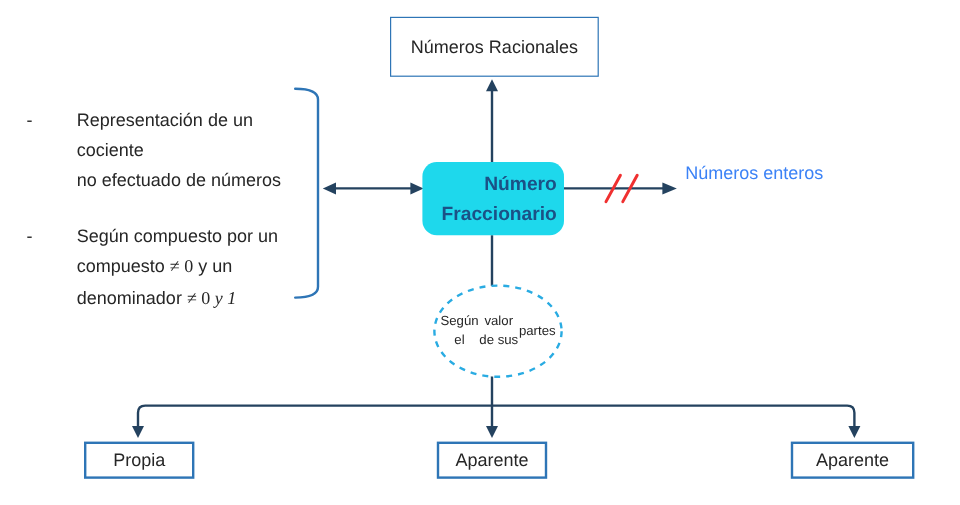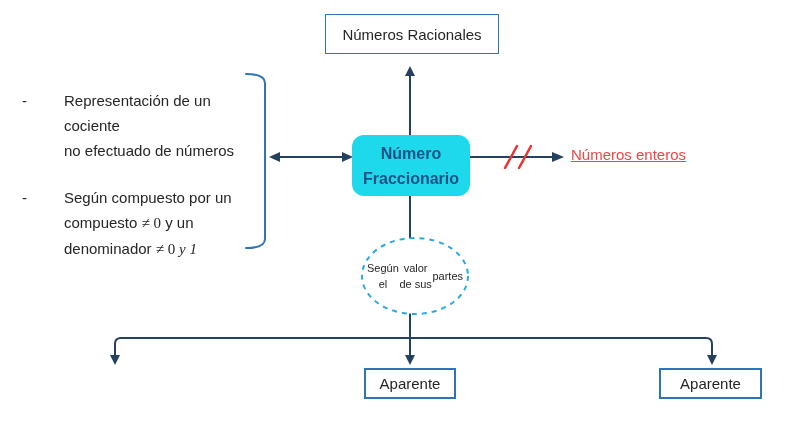--- a/index.html
+++ b/index.html
@@ -10,31 +10,31 @@
   #connector-layer{position:absolute;left:0;top:0;width:800px;height:421px;}
   .box{
     position:absolute;background:#fff;border:1.5px solid #2E75B6;
     display:flex;align-items:center;justify-content:center;
     font-size:15px;color:#262626;text-align:center;box-sizing:border-box;
   }
   .box.bottom{border-width:2px;font-size:15px;}
   #center-box{
     position:absolute;left:352px;top:135px;width:118px;height:61px;
     background:#1ED8EC;border-radius:12px;display:flex;align-items:center;justify-content:center;
-    text-align:center;font-weight:bold;font-size:16px;line-height:25px;color:#1B5186;
+    text-align:right;font-weight:bold;font-size:16px;line-height:25px;color:#1B5186;
     padding:0 6px;box-sizing:border-box;
   }
   #notes{position:absolute;left:22px;top:88px;width:240px;font-size:15px;line-height:25px;}
   .note-item{display:flex;}
   .note-item + .note-item{margin-top:22px;}
   .note-dash{width:23px;flex:0 0 23px;}
   .note-lines{flex:1;margin-left:19px;}
   .math{font-family:"Liberation Serif", serif;}
   .math-italic{font-family:"Liberation Serif", serif;font-style:italic;}
-  #right-label{position:absolute;left:571px;top:146px;font-size:15px;color:#ef4444;white-space:nowrap;text-decoration:underline;}
+  #right-label{position:absolute;left:571px;top:136px;font-size:15px;color:#3b82f6;white-space:nowrap;}
   #ellipse-text{
     position:absolute;left:367px;top:247px;width:96px;height:58px;
     display:flex;flex-direction:row;align-items:center;justify-content:center;
     font-size:11px;line-height:16px;text-align:center;color:#262626;
   }
 </style>
 </head>
 <body>
 
 <div id="canvas">
@@ -70,21 +70,21 @@
     </g>
 
     <g>
       <path d="M 115 356 L 115 344 Q 115 338 121 338 L 706 338 Q 712 338 712 344 L 712 356" fill="none" stroke="#24425F" stroke-width="2"></path>
       <polygon points="115,365 110,355 120,355" fill="#24425F"></polygon>
       <polygon points="410,365 405,355 415,355" fill="#24425F"></polygon>
       <polygon points="712,365 707,355 717,355" fill="#24425F"></polygon>
     </g>
   </svg>
 
-  <div class="box" style="left:325px;top:14px;width:174px;height:40px;align-items:center;">
+  <div class="box" style="left:325px;top:14px;width:174px;height:50px;align-items:center;">
     <span>Números Racionales</span>
   </div>
 
   <div id="center-box">
     <span>Número Fraccionario</span>
   </div>
 
   <div id="notes">
     <div class="note-item">
       <span class="note-dash">-</span>
@@ -104,20 +104,23 @@
   </div>
 
   <div id="right-label">Números enteros</div>
 
   <div id="ellipse-text">
     <span>Según el</span>
     <span>valor de sus</span>
     <span>partes</span>
   </div>
 
+  <div class="box bottom" style="left:70px;top:368px;width:92px;height:31px;">
+    <span>Propia</span>
+  </div>
   <div class="box bottom" style="left:364px;top:368px;width:92px;height:31px;">
     <span>Aparente</span>
   </div>
   <div class="box bottom" style="left:659px;top:368px;width:103px;height:31px;text-align:center;">
     <span>Aparente</span>
   </div>
 
 </div>
 
 </body></html>

